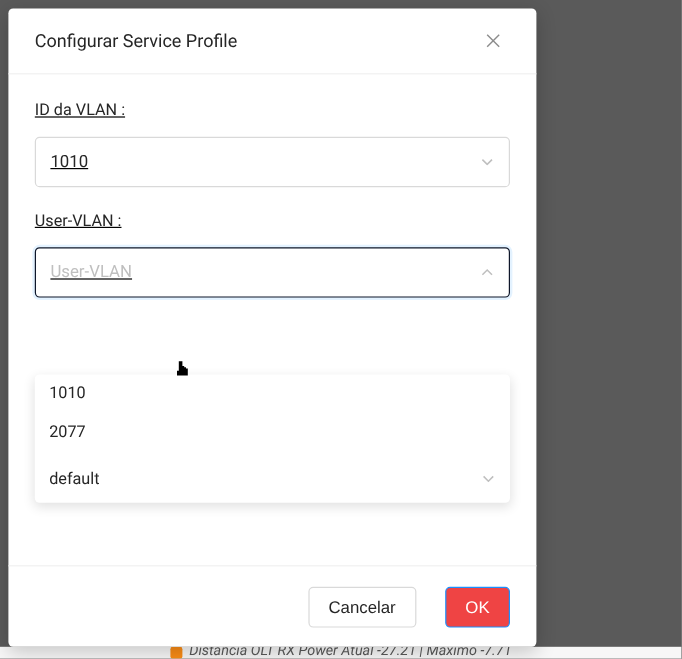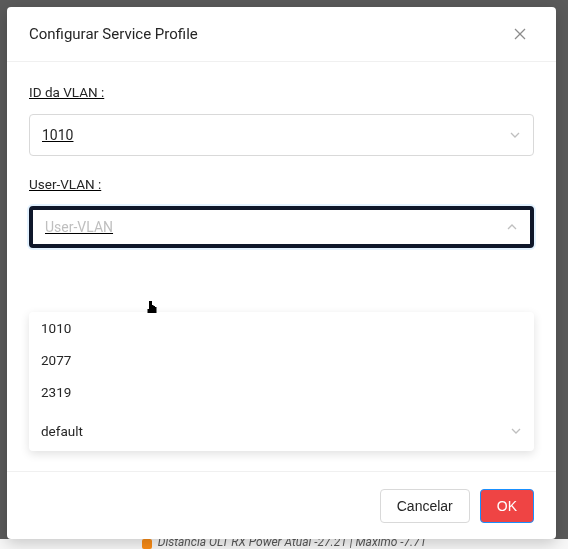--- a/index.html
+++ b/index.html
@@ -12,21 +12,21 @@
     height: 549px;
     font-family: -apple-system, BlinkMacSystemFont, "Segoe UI", Roboto, "Helvetica Neue", Arial, sans-serif;
     background: #5a5a5a;
     overflow: hidden;
     position: relative;
   }
   .modal {
     position: absolute;
     top: 7px;
     left: 7px;
-    width: 549px;
+    width: 440px;
     height: 532px;
     background: #fff;
     border-radius: 4px;
     box-shadow: 0 4px 16px rgba(0,0,0,0.2);
     display: flex;
     flex-direction: column;
   }
   .modal-header {
     height: 55px;
     padding: 0 22px;
@@ -76,21 +76,21 @@
     height: 42px;
     border: 1px solid #d9d9d9;
     border-radius: 4px;
     background: #fff;
     display: flex;
     align-items: center;
     padding: 0 12px;
     cursor: pointer;
   }
   .select.open {
-    border: 4px solid #0f172a;
+    border: 1px solid #0f172a;
     box-shadow: 0 0 0 2px rgba(24,144,255,0.12);
   }
   .select-value {
     flex: 1;
     font-size: 14px;
     color: #262626;
   }
   .select-value.placeholder {
     color: #bfbfbf;
   }
@@ -144,21 +144,21 @@
     width: 14px;
     height: 16px;
   }
   .modal-footer {
     height: 68px;
     border-top: 1px solid #f0f0f0;
     display: flex;
     align-items: center;
     justify-content: flex-end;
     padding: 0 22px;
-    gap: 10px;
+    gap: 24px;
   }
   .btn {
     height: 34px;
     padding: 0 16px;
     border-radius: 4px;
     font-size: 14px;
     cursor: pointer;
     display: flex;
     align-items: center;
     justify-content: center;
@@ -241,23 +241,20 @@
       </div>
     </div>
 
     <div class="dropdown">
       <div class="dropdown-item">
         <span>1010</span>
       </div>
       <div class="dropdown-item">
         <span>2077</span>
       </div>
-      <div class="dropdown-item">
-        <span>2319</span>
-      </div>
       <div class="dropdown-item" style="height:42px; border-top:1px solid transparent; margin-top:1px;">
         <span style="flex:1;">default</span>
         <span class="select-arrow" style="margin-left:auto;">
           <svg viewBox="0 0 10 6">
               <polyline points="1,1 5,5 9,1"></polyline>
             </svg>
         </span>
       </div>
     </div>
 

